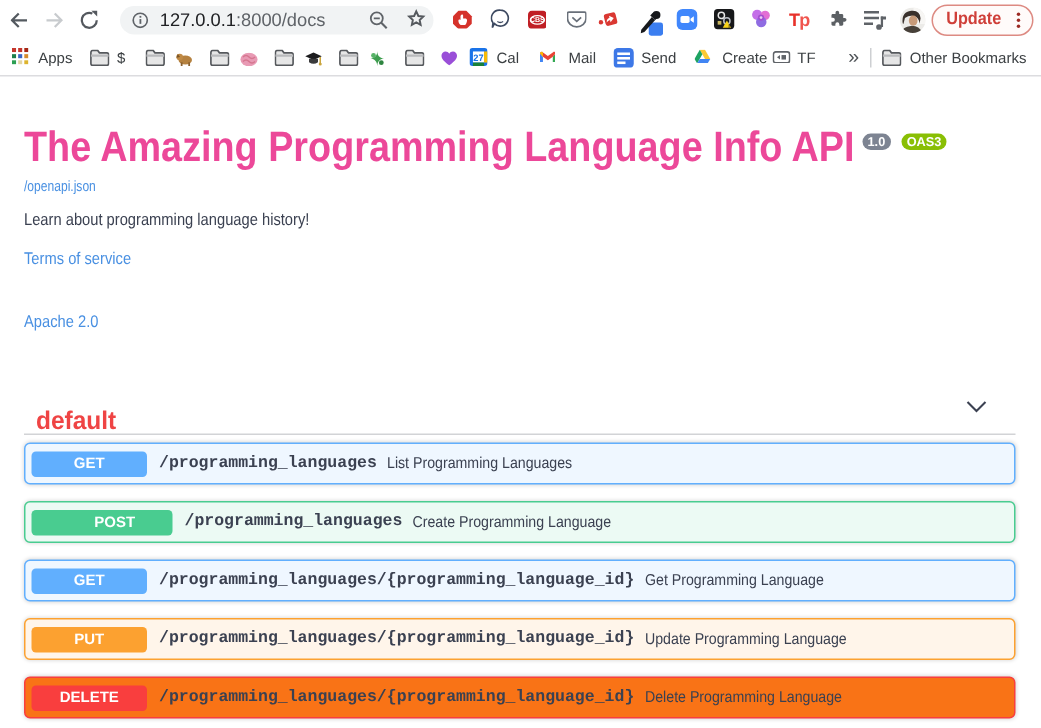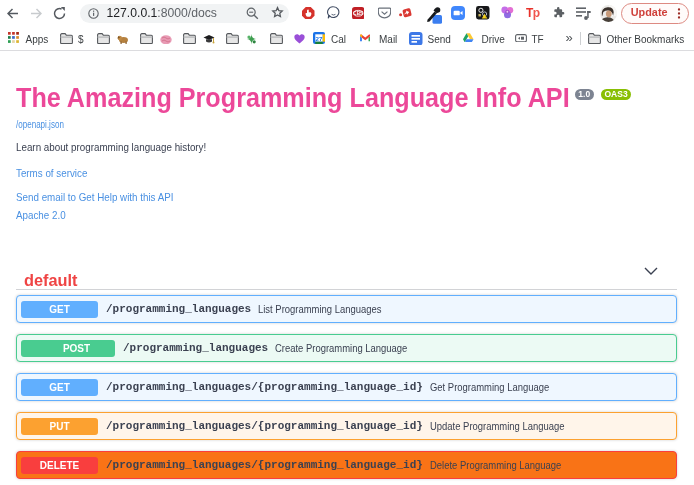--- a/index.html
+++ b/index.html
@@ -252,21 +252,21 @@
     <rect x="2.5" y="6" width="8.5" height="1.7" fill="#fff"></rect>
     <rect x="2.5" y="9" width="5.5" height="1.7" fill="#fff"></rect>
   </svg>
   <div class="bmtxt" style="left:427.5px;top:33.5px;font-size:10px;">Send</div>
 
   <svg class="abs" style="left:463px;top:32.5px" width="10.5" height="9.5" viewBox="0 0 87 75">
     <path d="M29 0 L58 0 L87 50 L58 50z" fill="#fcc934"></path>
     <path d="M29 0 L0 50 L14.5 75 L43.5 25z" fill="#1ea362"></path>
     <path d="M14.5 75 L29 50 H87 L72.5 75z" fill="#4185f3"></path>
   </svg>
-  <div class="bmtxt" style="left:481.5px;top:33.5px;font-size:10px;">Drive</div>
+  <div class="bmtxt" style="left:481.5px;top:33.5px;font-size:10px;">Create</div>
 
   <svg class="abs" style="left:514.5px;top:33.5px" width="12" height="8.5" viewBox="0 0 12 8.5">
     <rect x="0.6" y="0.6" width="10.8" height="7.3" rx="1.6" fill="#fff" stroke="#5f6368" stroke-width="1.1"></rect>
     <path d="M3 4.2 l2-1.5 v3z" fill="#5f6368"></path>
     <rect x="6" y="2.7" width="3" height="3" fill="#5f6368"></rect>
   </svg>
   <div class="bmtxt" style="left:531.5px;top:33.5px;font-size:10px;">TF</div>
   <div class="bmtxt" style="left:565.5px;top:31.5px;font-size:13px;color:#505458;">»</div>
   <div class="abs" style="left:579.5px;top:31.5px;width:1px;height:13px;background:#cdcfd2;"></div>
   <svg class="abs folder" style="left:588px;top:33px" width="13" height="11" viewBox="0 0 13 11">
@@ -282,21 +282,20 @@
       </g>
     </defs>
   </svg>
 
   <div class="title"><span style="display:inline-block;transform:scaleX(0.89);transform-origin:left;">The Amazing Programming Language Info API</span></div>
   <div class="abs" style="left:574.5px;top:88.6px;width:19.5px;height:11.8px;border-radius:6px;background:#7d8492;color:#fff;font-size:8.5px;font-weight:bold;text-align:center;line-height:11.8px;">1.0</div>
   <div class="abs" style="left:601.3px;top:88.6px;width:29.5px;height:11.8px;border-radius:6px;background:#89bf04;color:#fff;font-size:8.5px;font-weight:bold;text-align:center;line-height:11.8px;">OAS3</div>
   <div class="link" style="top:118.2px;font-size:10px;line-height:13px;"><span class="sq" style="transform:scaleX(0.805);">/openapi.json</span></div>
   <div class="abs" style="left:15.5px;top:139.8px;font-size:11.3px;line-height:14px;color:#3b4151;"><span class="sq">Learn about programming language history!</span></div>
   <div class="link" style="top:165.5px;font-size:11.3px;line-height:14px;"><span class="sq">Terms of service</span></div>
-  <div class="link" style="top:190.2px;font-size:11.3px;line-height:14px;"><span class="sq">Send email to Get Help with this API</span></div>
   <div class="link" style="top:208.1px;font-size:11.3px;line-height:14px;"><span class="sq">Apache 2.0</span></div>
 
   <div class="abs" style="left:24px;top:271px;font-size:17px;line-height:20px;font-weight:bold;color:#ef4444;"><span class="sq" style="transform:scaleX(0.96);">default</span></div>
   <svg class="abs" style="left:644px;top:266px;" width="14" height="12" viewBox="0 0 14 12">
     <path d="M1 2 L7 8 L13 2" fill="none" stroke="#3b4151" stroke-width="1.4"></path>
   </svg>
   <div class="abs" style="left:15.5px;top:289px;width:661px;height:1px;background:#d2d3d6;"></div>
 
   <div class="opblock get" style="top:295px;">
     <div class="method">GET</div>

